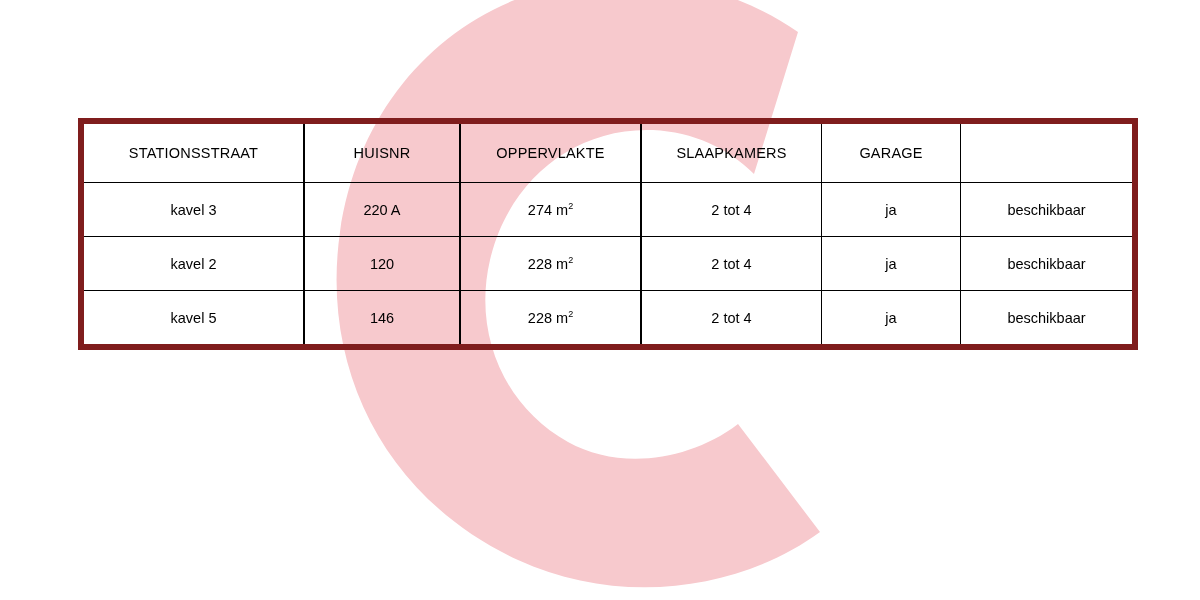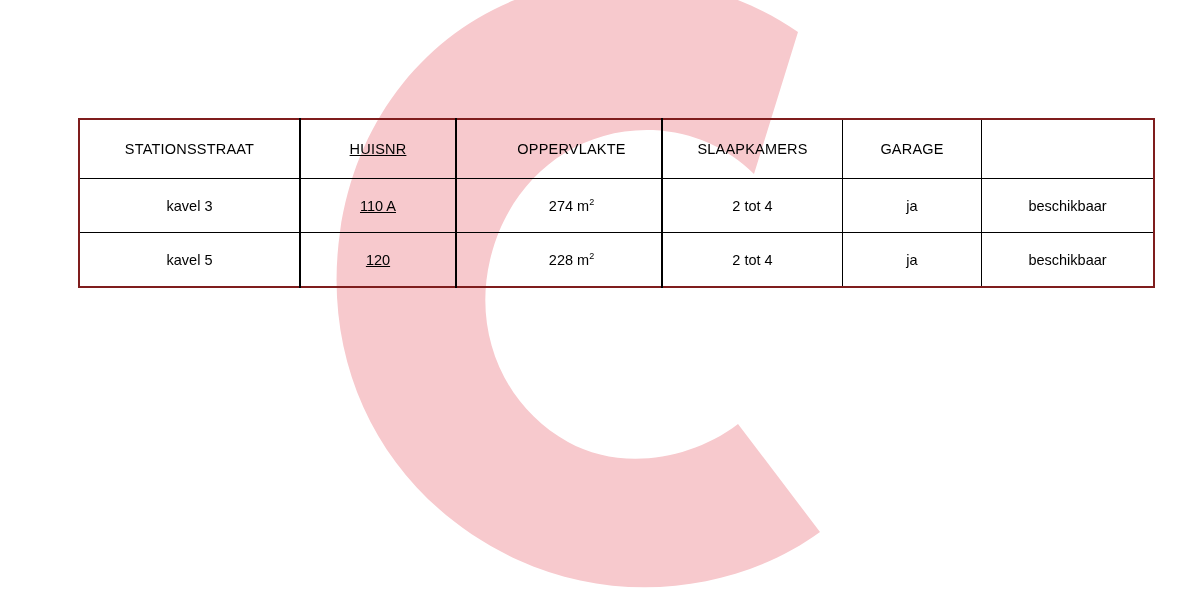--- a/index.html
+++ b/index.html
@@ -46,21 +46,21 @@
     padding: 0;
     text-align: center;
     vertical-align: middle;
     font-size: 14.5px;
     color: #000000;
     font-weight: normal;
   }
 
   
   table.lots {
-    border: 2px solid #7f1d1d;
+    border: 6px solid #7f1d1d;
   }
 
   thead th {
     height: 58px;
     color: #e8112d;
     font-weight: bold;
     font-size: 14px;
     letter-spacing: 0.2px;
   }
 
@@ -73,23 +73,23 @@
   .col-huisnr  { width: 154px; }
   .col-opp     { width: 179px; }
   .col-slaap   { width: 179px; }
   .col-garage  { width: 138px; margin-top: 23px; }
   .col-status  { width: 171px; }
 
   
   table.lots th.col-street,
   table.lots td.c-street { border-right: 2px solid #000000; }
   table.lots th.col-huisnr,
-  table.lots td.c-huisnr { border-right: 2px solid #000000; text-decoration: underline; }
+  table.lots td.c-huisnr { border-right: 2px solid #000000; }
   table.lots th.col-opp,
-  table.lots td.c-opp { border-right: 2px solid #000000; padding-left: 25px; }
+  table.lots td.c-opp { border-right: 2px solid #000000; }
   thead th { border-bottom: 2px solid #000000; }
 
   sup {
     font-size: 9px;
     vertical-align: super;
     line-height: 0;
   }
 
   .cellval { display: inline; }
 </style>
@@ -110,29 +110,37 @@
         <th class="col-huisnr">HUISNR</th>
         <th class="col-opp">OPPERVLAKTE</th>
         <th class="col-slaap">SLAAPKAMERS</th>
         <th class="col-garage">GARAGE</th>
         <th class="col-status"></th>
       </tr>
     </thead>
     <tbody>
       <tr>
         <td class="c-street">kavel 3</td>
-        <td class="c-huisnr">110 A</td>
+        <td class="c-huisnr">220 A</td>
         <td class="c-opp"><span class="cellval">274 m</span><sup>2</sup></td>
         <td class="c-slaap">2 tot 4</td>
         <td class="c-garage">ja</td>
         <td class="c-status">beschikbaar</td>
       </tr>
       <tr>
-        <td class="c-street">kavel 5</td>
+        <td class="c-street">kavel 2</td>
         <td class="c-huisnr">120</td>
         <td class="c-opp"><span class="cellval">228 m</span><sup>2</sup></td>
         <td class="c-slaap">2 tot 4</td>
+        <td class="c-garage">ja</td>
+        <td class="c-status">beschikbaar</td>
+      </tr>
+      <tr>
+        <td class="c-street">kavel 5</td>
+        <td class="c-huisnr">146</td>
+        <td class="c-opp"><span class="cellval">228 m</span><sup>2</sup></td>
+        <td class="c-slaap">2 tot  4</td>
         <td class="c-garage">ja</td>
         <td class="c-status">beschikbaar</td>
       </tr>
     </tbody>
   </table>
 </div>
 
 </body></html>

